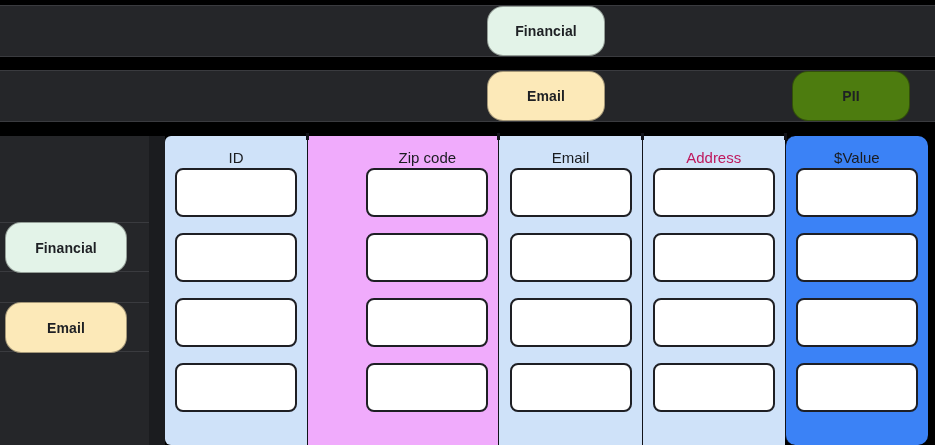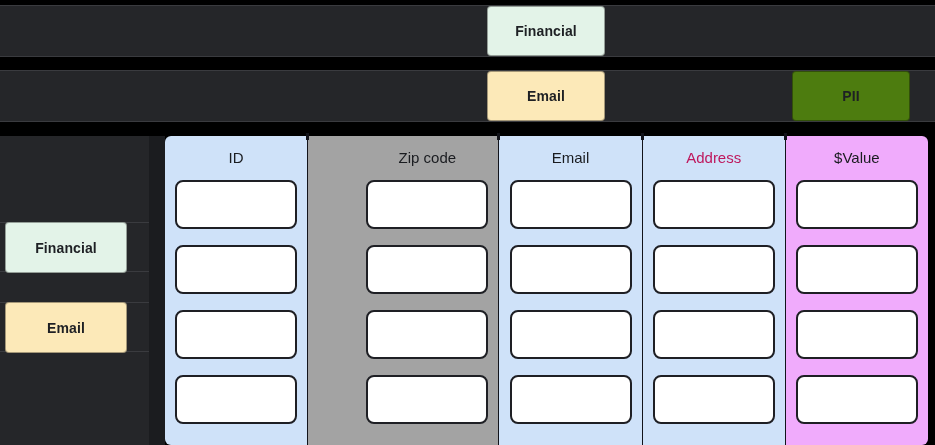--- a/index.html
+++ b/index.html
@@ -38,21 +38,21 @@
     height: 1px;
     background: #3a3b3f;
   }
 
   
   .chip {
     position: absolute;
     display: flex;
     align-items: center;
     justify-content: center;
-    border-radius: 4px;
+    border-radius: 16px;
     font-size: 14px;
     font-weight: bold;
     color: #1e2024;
     letter-spacing: .1px;
     box-sizing: border-box;
     border: 1px solid rgba(0,0,0,.35);
   }
 
   .chip-financial-top {
     left: 487px; top: 6px; width: 118px; height: 50px;
@@ -125,21 +125,21 @@
   .col:first-child {
     border-left: none;
     border-top-left-radius: 6px;
     border-bottom-left-radius: 6px;
   }
   .col:last-child {
     border-top-right-radius: 6px;
     border-bottom-right-radius: 6px;
   }
   .col-header {
-    height: 44px;
+    height: 32px;
     line-height: 44px;
     font-size: 15px;
     color: #1a1c20;
     text-align: center;
     width: 100%;
     user-select: none;
   }
   .cells {
     width: 100%;
     flex: 1;
@@ -199,21 +199,21 @@
   <div id="table">
       <div class="col" style="background: rgb(207, 226, 249);">
         <div class="col-header" style="color: rgb(26, 28, 32);">ID</div>
         <div class="cells">
           <div class="cell" style="background: rgb(255, 255, 255); border-color: rgb(30, 31, 36);"></div>
           <div class="cell" style="background: rgb(255, 255, 255); border-color: rgb(30, 31, 36);"></div>
           <div class="cell" style="background: rgb(255, 255, 255); border-color: rgb(30, 31, 36);"></div>
           <div class="cell" style="background: rgb(255, 255, 255); border-color: rgb(30, 31, 36);"></div>
         </div>
       </div>
-      <div class="col" style="background: #a3a3a3; padding-left: 48px;">
+      <div class="col" style="background: #f0abfc; padding-left: 48px;">
         <div class="col-notch"></div>
         <div class="col-header" style="color: rgb(26, 28, 32);">Zip code</div>
         <div class="cells">
           <div class="cell" style="background: rgb(255, 255, 255); border-color: rgb(30, 31, 36);"></div>
           <div class="cell" style="background: rgb(255, 255, 255); border-color: rgb(30, 31, 36);"></div>
           <div class="cell" style="background: rgb(255, 255, 255); border-color: rgb(30, 31, 36);"></div>
           <div class="cell" style="background: rgb(255, 255, 255); border-color: rgb(30, 31, 36);"></div>
         </div>
       </div>
       <div class="col" style="background: rgb(207, 226, 249);">
@@ -229,21 +229,21 @@
       <div class="col" style="background: rgb(207, 226, 249);">
         <div class="col-notch"></div>
         <div class="col-header" style="color: #be185d;">Address</div>
         <div class="cells">
           <div class="cell" style="background: rgb(255, 255, 255); border-color: rgb(30, 31, 36);"></div>
           <div class="cell" style="background: rgb(255, 255, 255); border-color: rgb(30, 31, 36);"></div>
           <div class="cell" style="background: rgb(255, 255, 255); border-color: rgb(30, 31, 36);"></div>
           <div class="cell" style="background: rgb(255, 255, 255); border-color: rgb(30, 31, 36);"></div>
         </div>
       </div>
-      <div class="col" style="background: #f0abfc;">
+      <div class="col" style="background: #3b82f6; border-radius: 10px;">
         <div class="col-notch"></div>
         <div class="col-header" style="color: rgb(26, 28, 32);">$Value</div>
         <div class="cells">
           <div class="cell" style="background: rgb(255, 255, 255); border-color: rgb(30, 31, 36);"></div>
           <div class="cell" style="background: rgb(255, 255, 255); border-color: rgb(30, 31, 36);"></div>
           <div class="cell" style="background: rgb(255, 255, 255); border-color: rgb(30, 31, 36);"></div>
           <div class="cell" style="background: rgb(255, 255, 255); border-color: rgb(30, 31, 36);"></div>
         </div>
       </div>
     </div>

